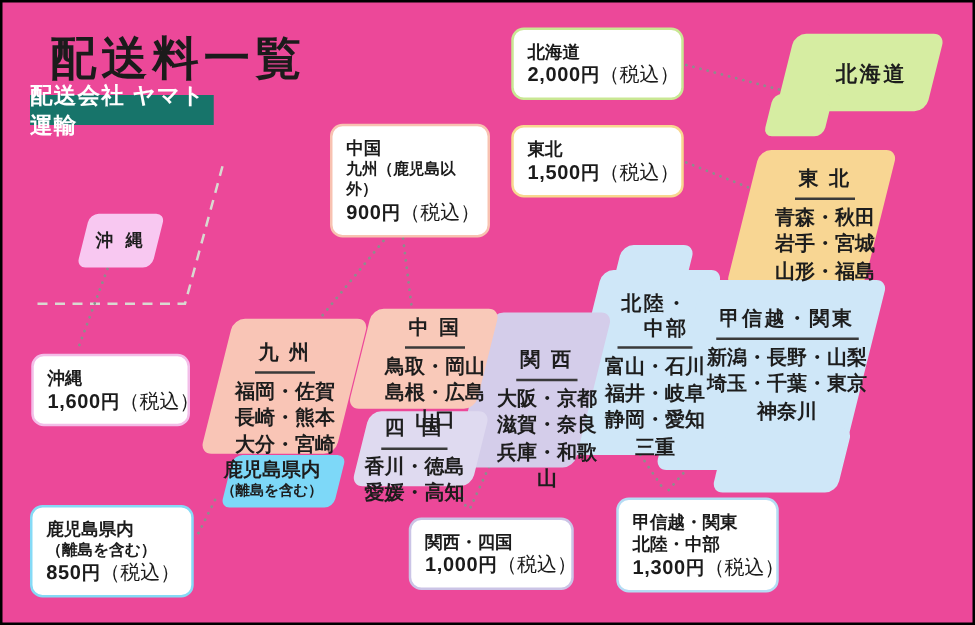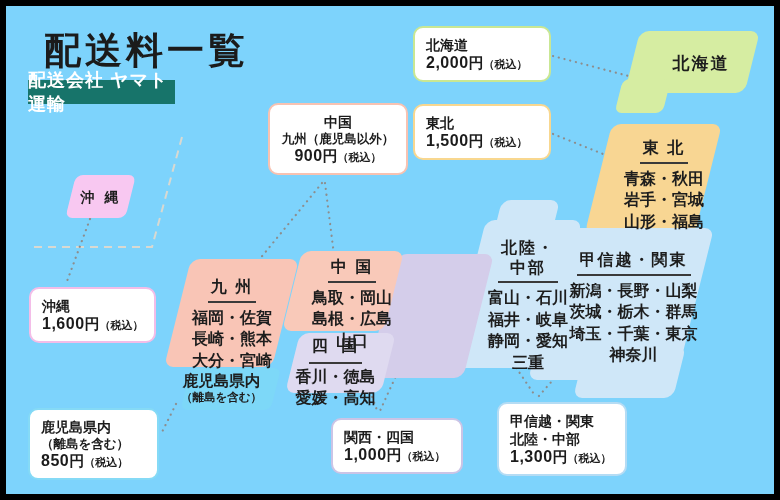--- a/index.html
+++ b/index.html
@@ -1,18 +1,18 @@
 <!DOCTYPE html>
 <html><head>
 <meta charset="utf-8">
 <style>
   html,body { margin:0; padding:0; background:#ffffff; }
   .canvas {
     position:relative; width:780px; height:500px; box-sizing:border-box;
-    background:#7dd3fc; border:6px solid #000000; overflow:hidden;
+    background:#ec4899; border:2px solid #000000; overflow:hidden;
     font-family:"Liberation Sans","DejaVu Sans",sans-serif; color:#1b1b1b;
   }
   
   .title {
     position:absolute; left:38px; top:20px; margin:0;
     font-size:37px; font-weight:900; letter-spacing:4px; color:#1b1b1b;
   }
   .badge {
     position:absolute; left:22px; top:74px; width:147px; height:24px;
     background:#17746a; color:#ffffff; font-size:18px; font-weight:bold;
@@ -51,45 +51,45 @@
   .rlabel .rtitle {
     display:inline-block; font-size:16px; letter-spacing:2px;
     padding:0 3px 3px; border-bottom:2px solid #3a3a3a; margin-bottom:4px;
   }
   .rlabel .rtitle.no-line { border-bottom:none; padding-bottom:0; margin-bottom:2px; }
   .rlabel .pref { font-size:16px; font-weight:bold; }
   .lb-hokkaido  { left:640px; top:47px;  width:110px; }
   .lb-hokkaido .rtitle { font-size:17px; }
   .lb-tohoku    { left:608px; top:131px; width:100px; }
   .lb-hokuriku  { left:472px; top:232px; width:100px; }
-  .lb-hokuriku .rtitle { line-height:1.25; }
+  .lb-hokuriku .rtitle { line-height:1.25;text-align:right; }
   .lb-koshin    { left:545px; top:243px; width:165px; }
   .lb-kansai    { left:388px; top:276px; width:95px; }
   .lb-chugoku   { left:296px; top:250px; width:100px; }
   .lb-shikoku   { left:282px; top:331px; width:95px;font-family:Liberation Mono, monospace; }
   .lb-kyushu    { left:176px; top:270px; width:100px; }
   .lb-kagoshima { left:168px; top:366px; width:95px; line-height:1.2; }
   .lb-kagoshima .ktitle { font-size:15.5px; font-weight:900; }
   .lb-kagoshima .ksub   { font-size:11.5px; font-weight:900; }
   .lb-okinawa   { left:64px; top:180px; width:62px; }
   .lb-okinawa .rtitle { font-size:14px; letter-spacing:3px; }
   
   .callout {
     position:absolute; background:#ffffff; border:2px solid #ccc;
     border-radius:10px; padding:8px 11px 7px; box-sizing:border-box;
   }
   .callout .clabel  { font-size:14px; font-weight:bold; line-height:1.3; }
   .callout .clabel2 { font-size:12.5px; font-weight:bold; line-height:1.3; }
   .price { margin-top:0; white-space:nowrap; }
   .price .num  { font-size:16px; font-weight:900; letter-spacing:0.5px; }
   .price .unit { font-size:15px; font-weight:900; }
-  .price .tax  { font-size:11px; font-weight:700; }
+  .price .tax  { font-size:16px; font-weight:400; }
   .co-hokkaido  { left:407px; top:20px;  width:138px; border-color:#c9e793; }
   .co-tohoku    { left:407px; top:98px;  width:138px; border-color:#f8d78f; }
-  .co-chukyu    { left:262px; top:97px;  width:140px; border-color:#f8c2b1;text-align:center; }
+  .co-chukyu    { left:262px; top:97px;  width:128px; border-color:#f8c2b1; }
   .co-okinawa   { left:23px;  top:281px; width:127px; border-color:#f3bde8; }
   .co-kagoshima { left:22px;  top:402px; width:131px; border-color:#85daf6; }
   .co-kanshi    { left:325px; top:412px; width:132px; border-color:#cbc4e6; }
   .co-koshin    { left:491px; top:396px; width:130px; border-color:#b5dcf4; }
 </style>
 </head>
 <body>
 
 <div class="canvas">
 
@@ -140,25 +140,30 @@
     <span>中部</span></span>
     <div class="pref">富山・石川</div>
     <div class="pref">福井・岐阜</div>
     <div class="pref">静岡・愛知</div>
     <div class="pref">三重</div>
   </div>
 
   <div class="rlabel lb-koshin">
     <span class="rtitle">甲信越・関東</span>
     <div class="pref">新潟・長野・山梨</div>
-    <div class="pref">茨城・栃木・群馬</div>
     <div class="pref">埼玉・千葉・東京</div>
     <div class="pref">神奈川</div>
   </div>
 
+  <div class="rlabel lb-kansai">
+    <span class="rtitle">関 西</span>
+    <div class="pref">大阪・京都</div>
+    <div class="pref">滋賀・奈良</div>
+    <div class="pref">兵庫・和歌山</div>
+  </div>
 
   <div class="rlabel lb-chugoku">
     <span class="rtitle">中 国</span>
     <div class="pref">鳥取・岡山</div>
     <div class="pref">島根・広島</div>
     <div class="pref">山口</div>
   </div>
 
   <div class="rlabel lb-shikoku">
     <span class="rtitle">四 国</span>

